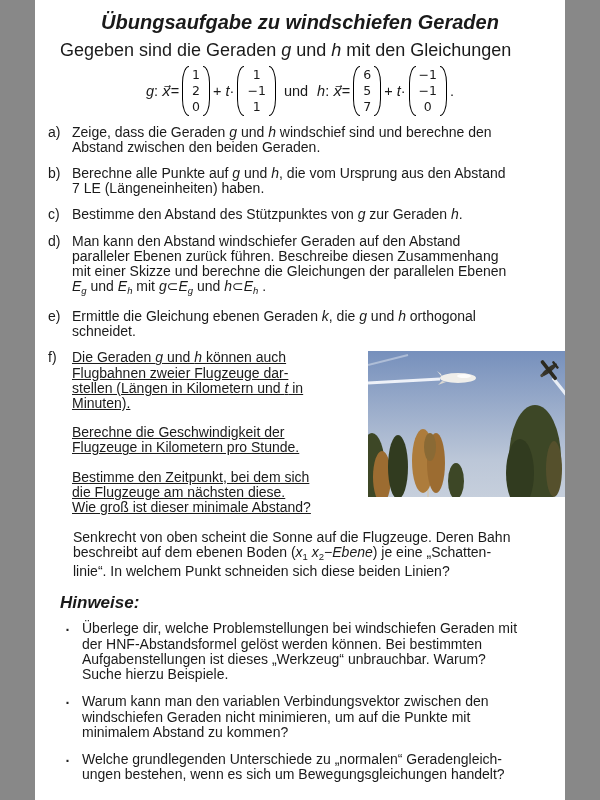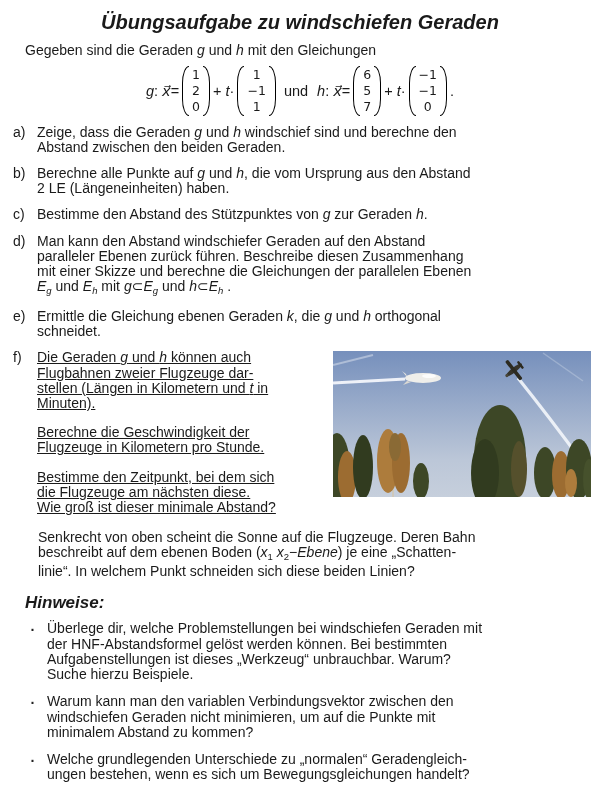--- a/index.html
+++ b/index.html
@@ -1,28 +1,28 @@
 <!DOCTYPE html>
 <html><head>
 <meta charset="utf-8">
 <style>
   html,body{margin:0;padding:0;background:#888;}
   .page{
-    position:relative;width:600px;height:800px;background:#ffffff;
+    position:relative;width:530px;height:800px;background:#ffffff;
     font-family:"Liberation Sans",sans-serif;color:#1a1a1a;overflow:hidden;
     margin:0 auto;
   }
   .i{font-style:italic;}
   .sub{font-size:0.68em;vertical-align:-0.28em;}
   .m{font-family:"DejaVu Sans",sans-serif;}
   .title{
     margin:11px 30px 0 30px;text-align:center;
     font-size:20px;font-weight:bold;font-style:italic;letter-spacing:0px;
   }
-  .intro{margin:9px 26px 0 25px;font-size:14px;line-height:15.5px;}
+  .intro{margin:9px 26px 0 25px;font-size:18px;line-height:15.5px;}
   
   .equation{
     margin:7px 0 9px 0;display:flex;justify-content:center;align-items:center;
     font-size:14.5px;
   }
   .eq-tok{margin:0 2px;white-space:pre;}
   .vec{display:inline-flex;align-items:stretch;margin:0 1px;}
   .vcol{display:flex;flex-direction:column;justify-content:center;padding:1px 3px;}
   .vcell{font-size:12.5px;line-height:16px;text-align:center;font-family:"DejaVu Sans",sans-serif;}
   .par{width:6px;border:1.4px solid #000;}
@@ -101,21 +101,21 @@
     <span class="eq-tok">.</span>
   </div>
 
   <div class="tasks">
     <div class="task">
       <span class="task-label">a)</span>
       <span class="task-text"><span>Zeige, dass die Geraden </span><span class="i">g</span><span> und </span><span class="i">h</span><span> windschief sind und berechne den</span><br><span>Abstand zwischen den beiden Geraden.</span></span>
     </div>
     <div class="task">
       <span class="task-label">b)</span>
-      <span class="task-text"><span>Berechne alle Punkte auf </span><span class="i">g</span><span> und </span><span class="i">h</span><span>, die vom Ursprung aus den Abstand</span><br><span>2 LE (Längeneinheiten) haben.</span></span>
+      <span class="task-text"><span>Berechne alle Punkte auf </span><span class="i">g</span><span> und </span><span class="i">h</span><span>, die vom Ursprung aus den Abstand</span><br><span>7 LE (Längeneinheiten) haben.</span></span>
     </div>
     <div class="task">
       <span class="task-label">c)</span>
       <span class="task-text"><span>Bestimme den Abstand des Stützpunktes von </span><span class="i">g</span><span> zur Geraden </span><span class="i">h</span><span>.</span></span>
     </div>
     <div class="task">
       <span class="task-label">d)</span>
       <span class="task-text"><span>Man kann den Abstand windschiefer Geraden auf den Abstand</span><br><span>paralleler Ebenen zurück führen. Beschreibe diesen Zusammenhang</span><br><span>mit einer Skizze und berechne die Gleichungen der parallelen Ebenen</span><br><span class="i">E</span><span class="i sub">g</span><span> und </span><span class="i">E</span><span class="i sub">h</span><span> mit </span><span class="i">g</span><span class="m">⊂</span><span class="i">E</span><span class="i sub">g</span><span> und </span><span class="i">h</span><span class="m">⊂</span><span class="i">E</span><span class="i sub">h</span><span> .</span></span>
     </div>
     <div class="task">

